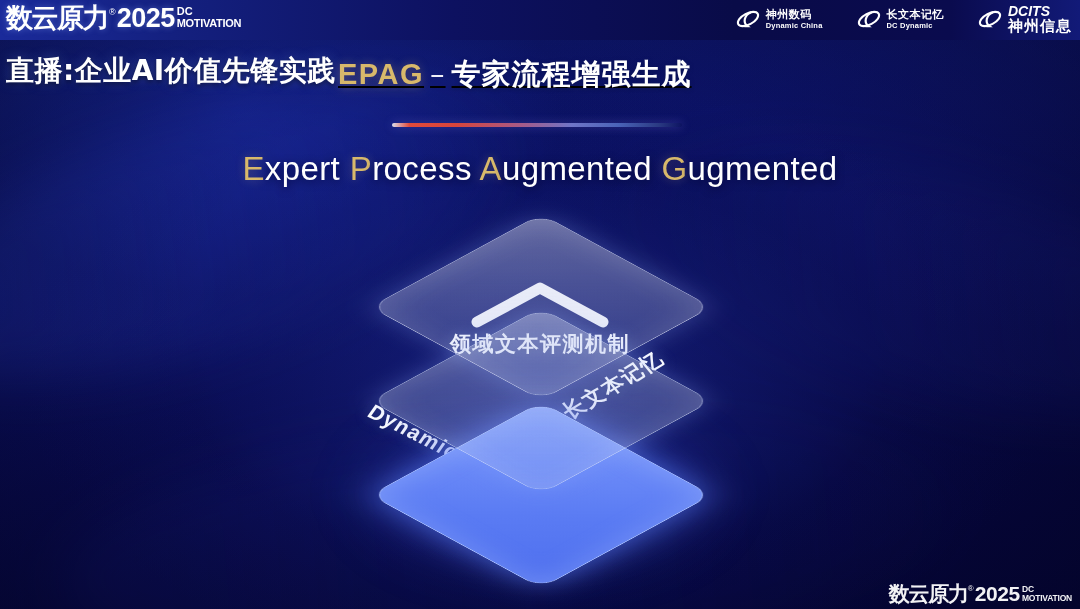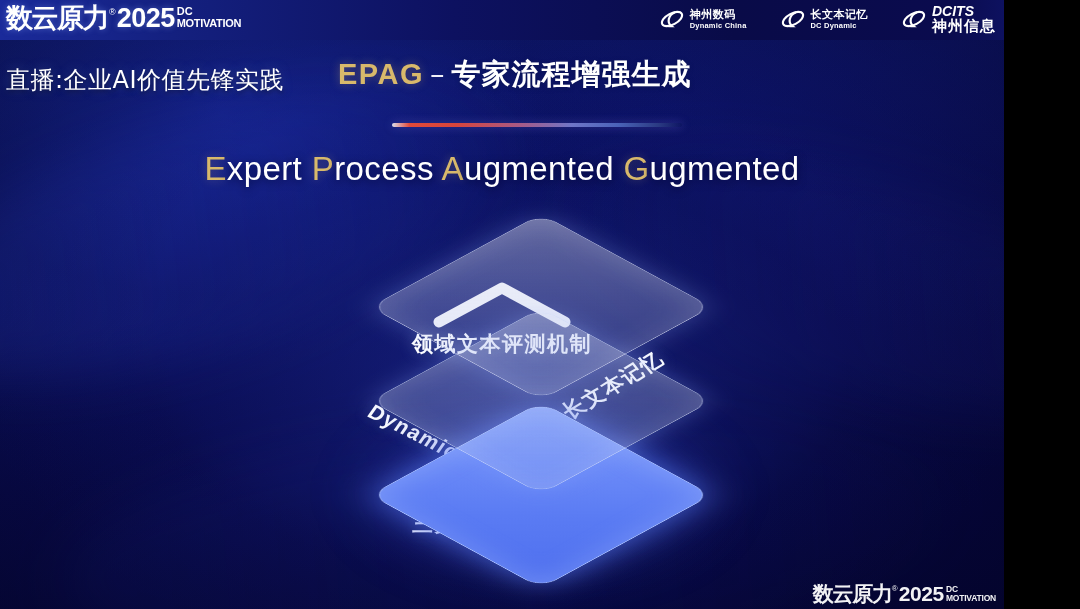--- a/index.html
+++ b/index.html
@@ -2,21 +2,21 @@
 <html><head>
 <meta charset="utf-8">
 <style>
   html, body {
     margin: 0;
     padding: 0;
     background: #000;
   }
   #stage {
     position: relative;
-    width: 1004px;
+    width: 1080px;
     height: 609px;
     overflow: hidden;
     font-family: "Liberation Sans", "DejaVu Sans", sans-serif;
     background:
       radial-gradient(ellipse 720px 420px at 50% 62%, rgba(40,60,190,0.40) 0%, rgba(20,30,120,0.12) 48%, rgba(0,0,0,0) 72%),
       radial-gradient(ellipse 560px 320px at 22% 18%, rgba(30,50,190,0.45) 0%, rgba(12,20,100,0.10) 58%, rgba(0,0,0,0) 80%),
       radial-gradient(ellipse 700px 400px at 95% 8%, rgba(18,26,120,0.42) 0%, rgba(0,0,0,0) 70%),
       linear-gradient(165deg, #121f7e 0%, #0d1668 16%, #0a1060 34%, #080a4c 56%, #060740 76%, #05053a 100%);
   }
 
@@ -152,40 +152,41 @@
   .partner-dcits .partner-en {
     font-size: 15px;
     font-family: "DejaVu Sans", sans-serif;
     letter-spacing: 1px;
     margin-top: 1px;
   }
 
   
   .live-title {
     position: absolute;
-    left: 6px; top: 64px;
-    font-size: 24px;
-    font-weight: 400;
+    left: 6px; top: 52px;
+    font-size: 28px;
+    font-weight: 700;
     color: #ffffff;
     letter-spacing: 0.5px;
     font-family: "DejaVu Sans", sans-serif;
     text-shadow: 0 2px 5px rgba(0,0,0,0.55), 0 0 12px rgba(120,160,255,0.35);
     z-index: 21;
   }
 
   
   .main-title {
     position: absolute;
     left: 338px; top: 55px;
     font-size: 29px;
     font-weight: 700;
     letter-spacing: 1px;
     white-space: nowrap;
     font-family: "DejaVu Sans", sans-serif;
     z-index: 12;
+    text-decoration: underline;
   }
   .main-title .gold {
     color: #d8b96b;
     font-family: "Liberation Sans", sans-serif;
     letter-spacing: 1.5px;
     text-shadow: 0 0 10px rgba(216,185,107,0.35);
   }
   .main-title .dash {
     color: #f0f0f8;
     font-weight: 400;

